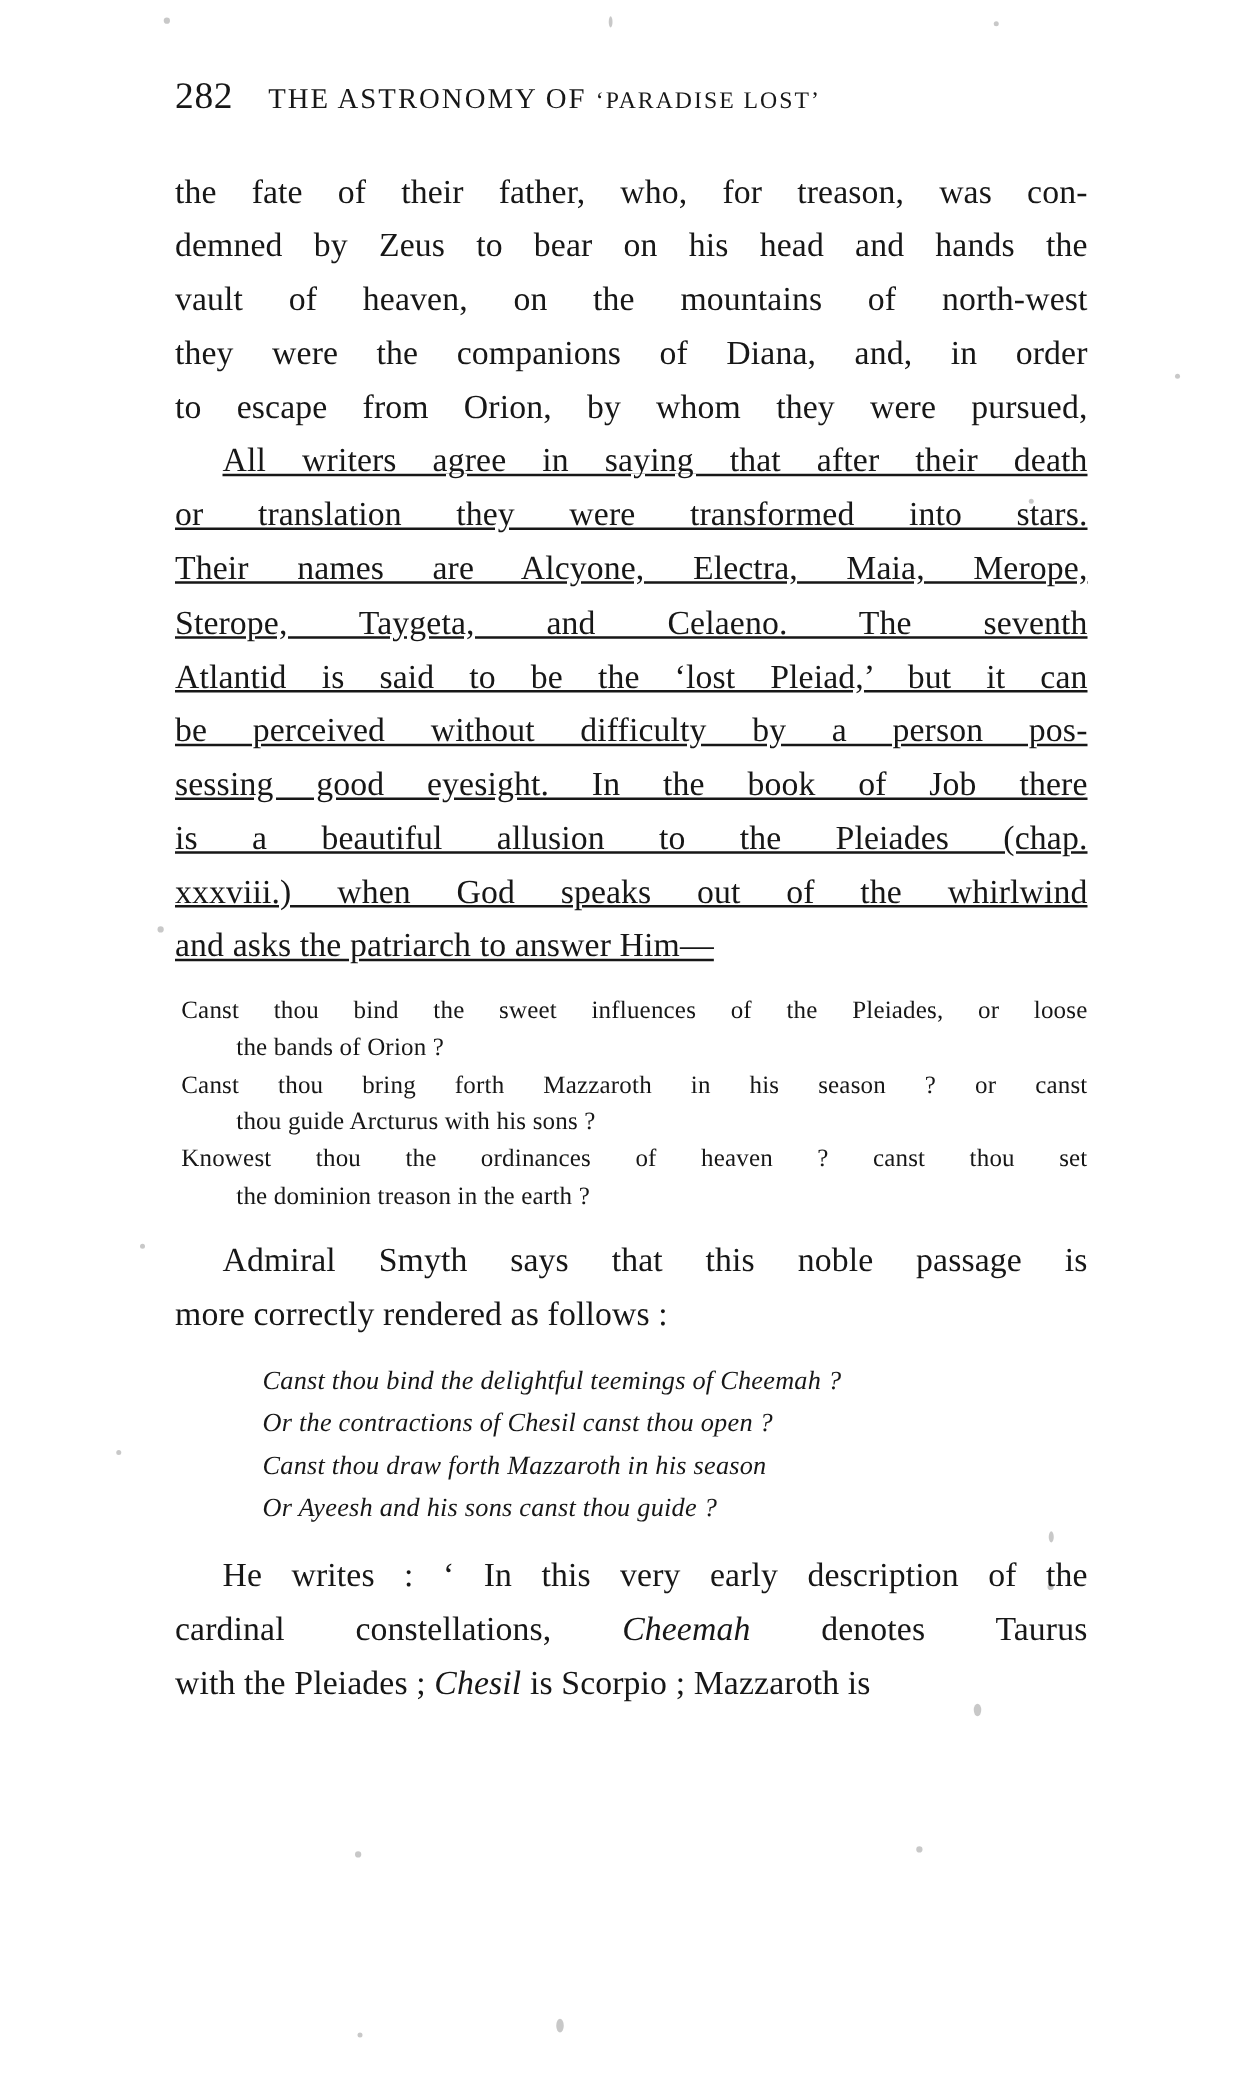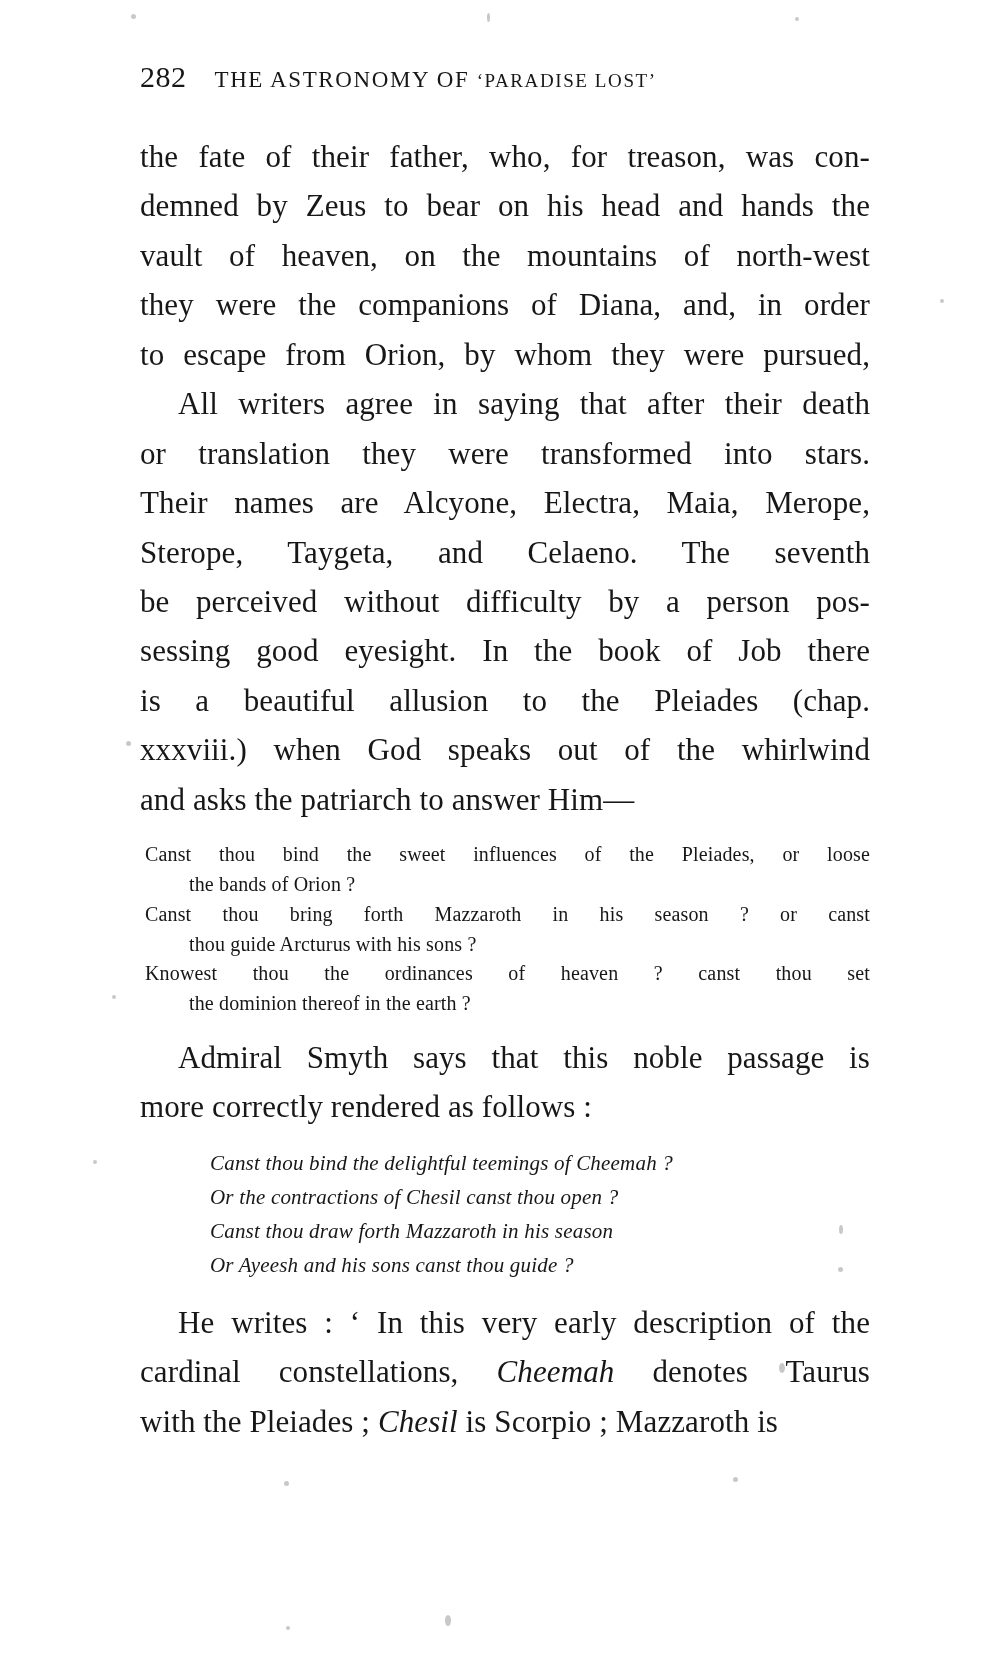--- a/index.html
+++ b/index.html
@@ -42,31 +42,32 @@
     font-size: 23px;
     letter-spacing: 1.6px;
     font-variant: small-caps;
     text-transform: uppercase;
   }
   .running-head .small {
     font-size: 19px;
     text-align: right;
   }
   p.body-par {
-    font-size: 31px;
+    font-size: 27px;
     line-height: 1.595;
     text-align: justify;
     margin: 0 0 0 0;
     text-indent: 0;
     letter-spacing: 0.1px;
     -webkit-hyphens: none;
     hyphens: none;
   }
   p.body-par + p.body-par {
     margin-top: 0;
+    text-decoration: underline;
   }
   .justify-line {
     display: block;
     text-align: justify;
     text-align-last: justify;
     white-space: nowrap;
   }
   .justify-line.last {
     text-align-last: left;
   }
@@ -141,34 +142,35 @@
       <span class="justify-line">vault of heaven, on the mountains of north-west</span>
       <span class="justify-line">they were the companions of Diana, and, in order</span>
       <span class="justify-line">to escape from Orion, by whom they were pursued,</span>
     </p>
 
     <p class="body-par">
       <span class="justify-line" style="padding-left:38px;"><span>All writers agree in saying that after their death</span></span>
       <span class="justify-line">or translation they were transformed into stars.</span>
       <span class="justify-line">Their names are Alcyone, Electra, Maia, Merope,</span>
       <span class="justify-line">Sterope, Taygeta, and Celaeno.    The seventh</span>
+      <span class="justify-line">Atlantid is said to be the ‘lost Pleiad,’ but it can</span>
       <span class="justify-line">be perceived without difficulty by a person pos-</span>
       <span class="justify-line">sessing good eyesight.   In the book of Job there</span>
       <span class="justify-line">is a beautiful allusion to the Pleiades (chap.</span>
       <span class="justify-line">xxxviii.) when God speaks out of the whirlwind</span>
       <span class="justify-line last">and asks the patriarch to answer Him—</span>
     </p>
 
     <div class="quote-block">
       <span class="q-line">Canst thou bind the sweet influences of the Pleiades, or loose</span>
       <span class="q-line run">the bands of Orion ?</span>
       <span class="q-line">Canst thou bring forth Mazzaroth in his season ?  or canst</span>
       <span class="q-line run">thou guide Arcturus with his sons ?</span>
       <span class="q-line">Knowest thou the ordinances of heaven ? canst thou set</span>
-      <span class="q-line run">the dominion thereof in the earth ?</span>
+      <span class="q-line run">the dominion treason in the earth ?</span>
     </div>
 
     <p class="body-par">
       <span class="justify-line" style="padding-left:38px;"><span>Admiral Smyth says that this noble passage is</span></span>
       <span class="justify-line last">more correctly rendered as follows :</span>
     </p>
 
     <div class="verse-block">
       <span class="v-line">Canst thou bind the delightful teemings of Cheemah ?</span>
       <span class="v-line">Or the contractions of Chesil canst thou open ?</span>

